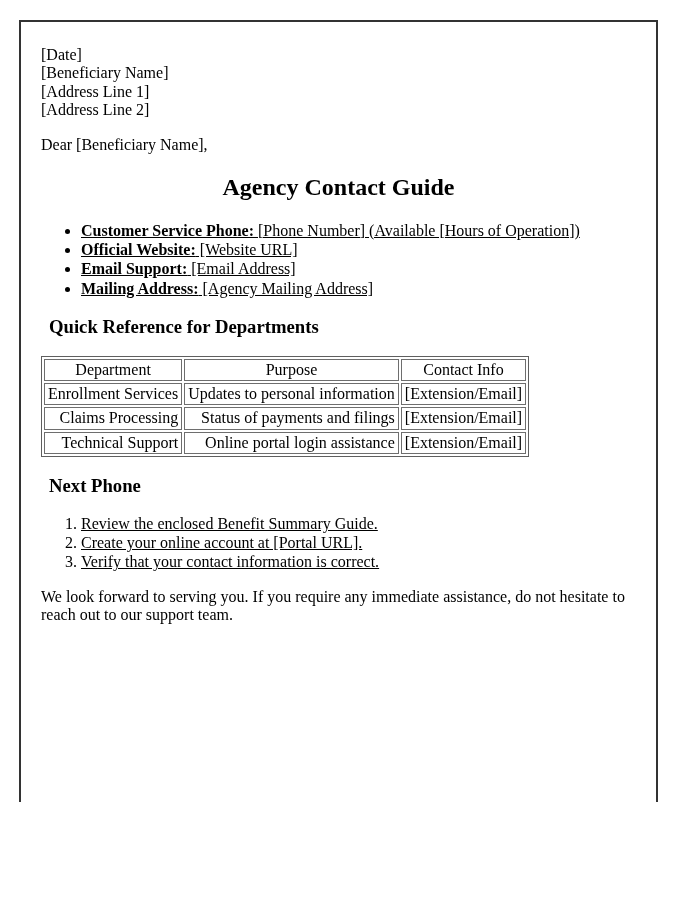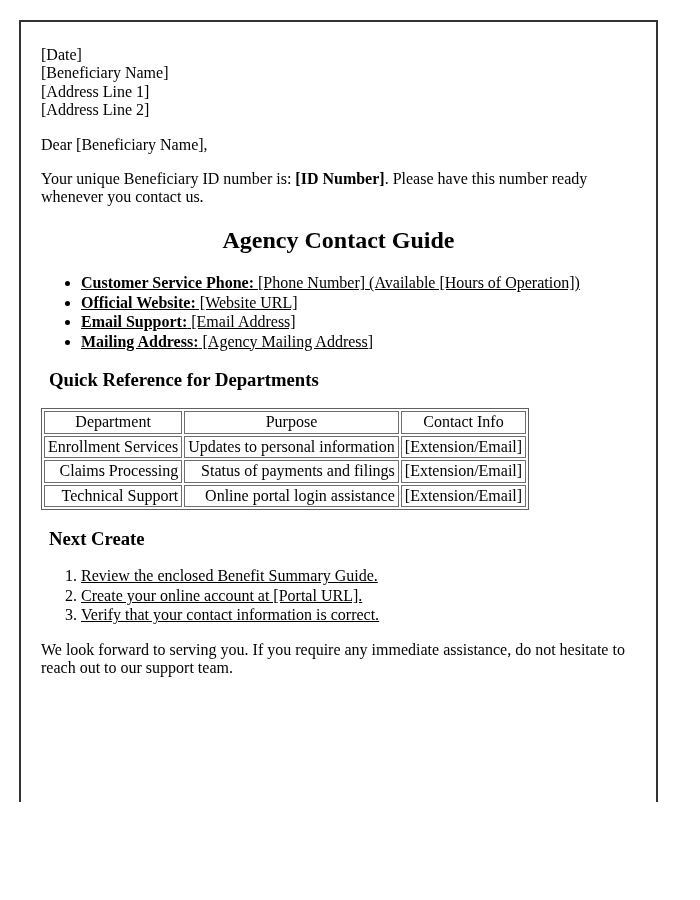--- a/index.html
+++ b/index.html
@@ -65,21 +65,20 @@
   <p>
     <span>[Date]</span><br>
     <span>[Beneficiary Name]</span><br>
     <span>[Address Line 1]</span><br>
     <span>[Address Line 2]</span>
   </p>
 
   <p>Dear [Beneficiary Name],</p>
 
 
-  <p><span>Your unique Beneficiary ID number is: </span><strong>[ID Number]</strong><span>. Please have this number ready whenever you contact us.</span></p>
 
   <div class="heading-lg">Agency Contact Guide</div>
 
 
   <ul>
     <li><strong>Customer Service Phone:</strong><span> [Phone Number] (Available [Hours of Operation])</span></li>
     <li><strong>Official Website:</strong><span> [Website URL]</span></li>
     <li><strong>Email Support:</strong><span> [Email Address]</span></li>
     <li><strong>Mailing Address:</strong><span> [Agency Mailing Address]</span></li>
   </ul>
@@ -106,21 +105,21 @@
         <td>[Extension/Email]</td>
       </tr>
       <tr>
         <td>Technical Support</td>
         <td>Online portal login assistance</td>
         <td>[Extension/Email]</td>
       </tr>
     </tbody>
   </table>
 
-  <div class="heading-md">Next Create</div>
+  <div class="heading-md">Next Phone</div>
 
   <ol>
     <li>Review the enclosed Benefit Summary Guide.</li>
     <li>Create your online account at [Portal URL].</li>
     <li>Verify that your contact information is correct.</li>
   </ol>
 
   <p>We look forward to serving you. If you require any immediate assistance, do not hesitate to reach out to our support team.</p>
 
 </div>

